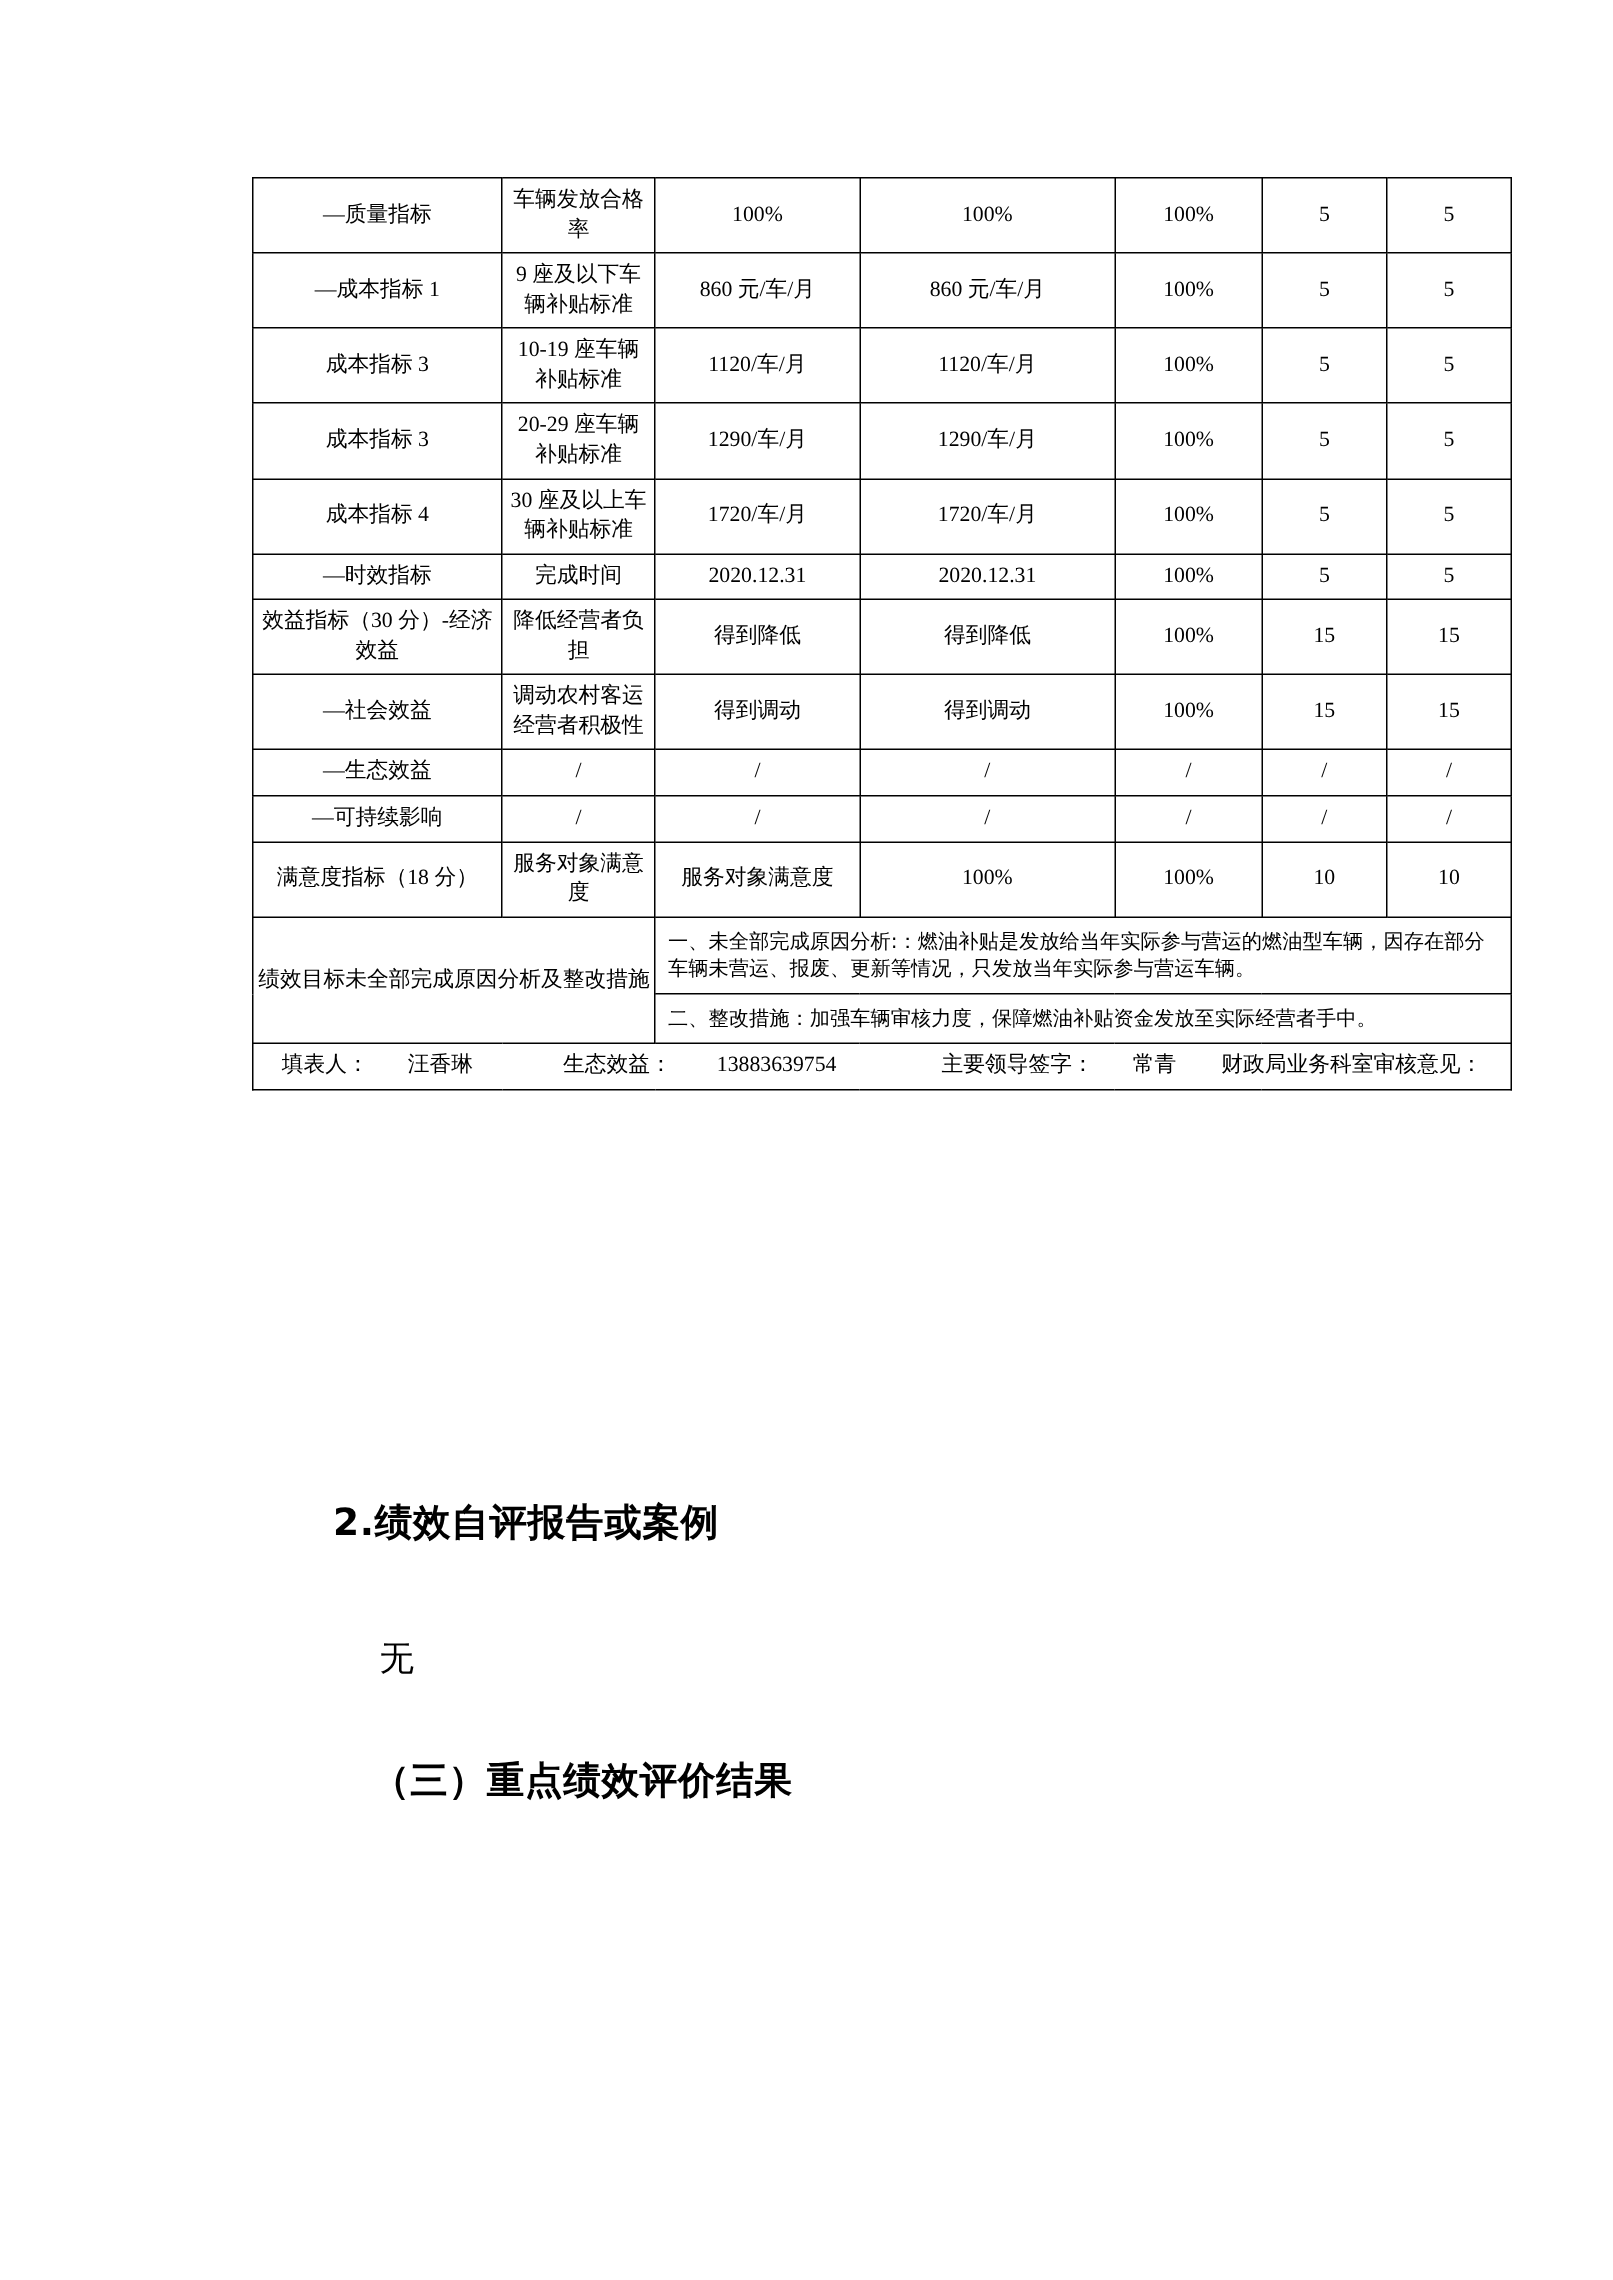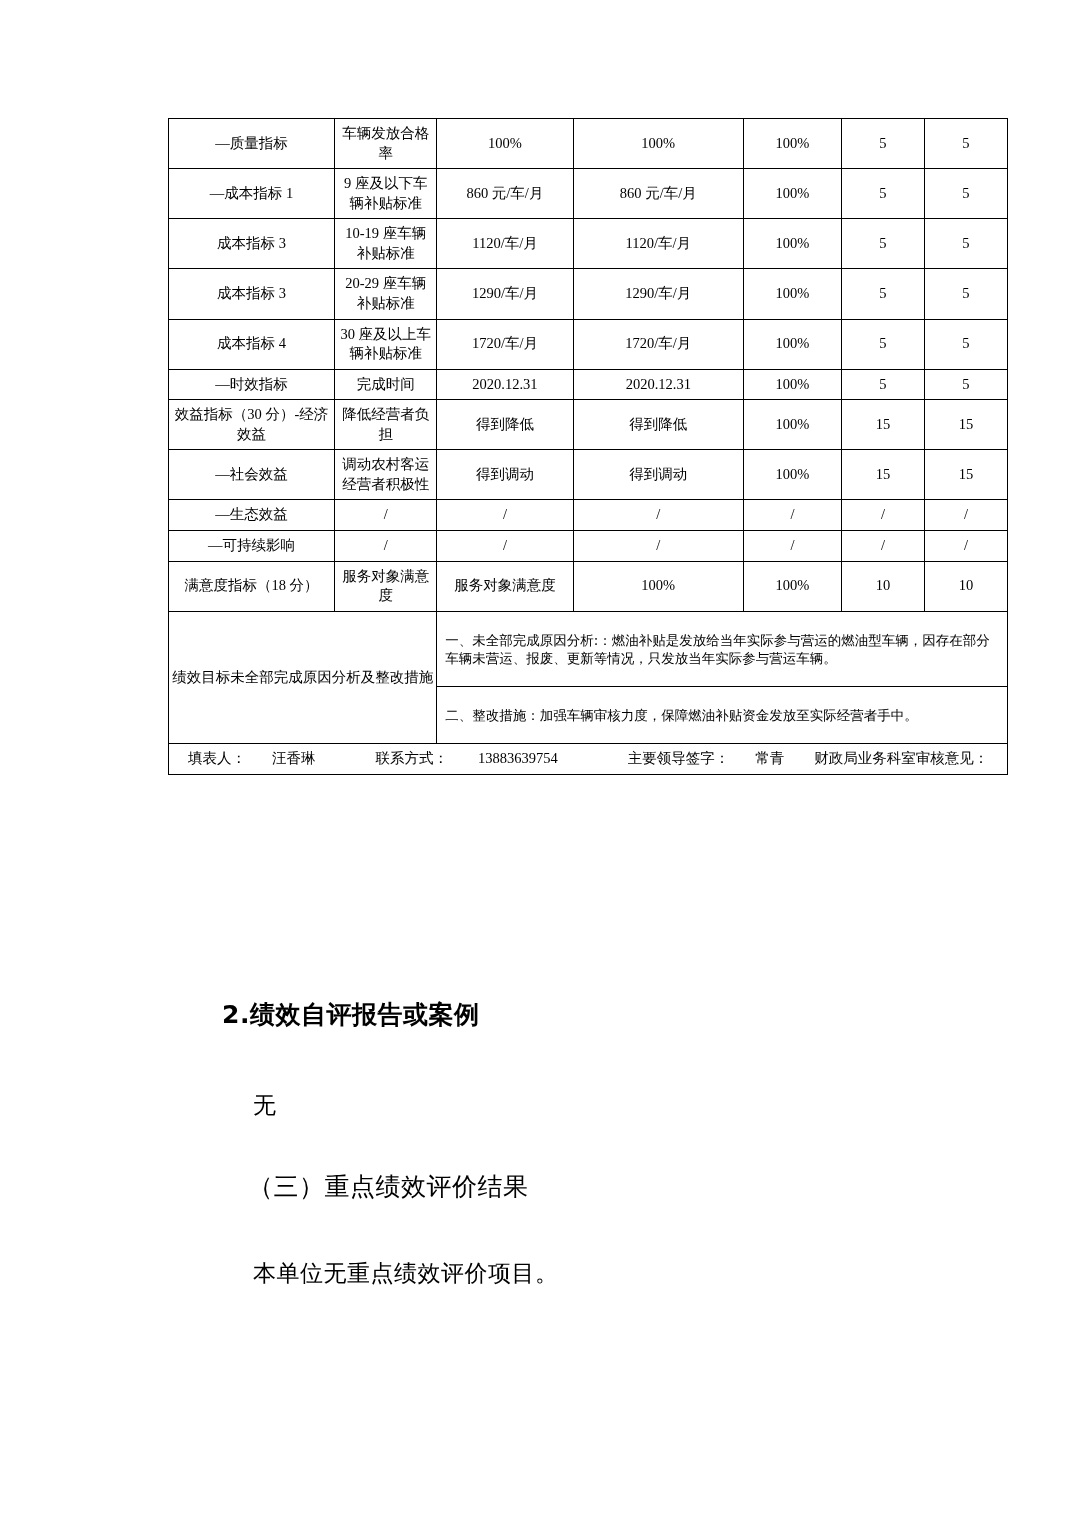--- a/index.html
+++ b/index.html
@@ -53,21 +53,21 @@
 
   td.numfont {
     font-family: "Liberation Serif", serif;
   }
   .reason-label {
     font-size: 14.5px;
     line-height: 1.5;
   }
   .reason-text {
     text-align: left !important;
-    padding: 19px 8px !important;
+    padding: 7px 8px !important;
     font-size: 13.5px;
     line-height: 1.65;
     font-family: "DejaVu Sans", "Liberation Sans", sans-serif;
   }
   .footer-row td {
     text-align: left;
     padding: 8px 10px;
     font-size: 14.5px;
     line-height: 1.7;
   }
@@ -85,21 +85,21 @@
   }
   .h-num {
     left: 222px;
     font-size: 25px;
     font-weight: bold;
     letter-spacing: 0.5px;
   }
   .h-sec {
     left: 248px;
     font-size: 25px;
-    font-weight: normal;
+    font-weight: bold;
     letter-spacing: 0.5px;
   }
   .p-txt {
     left: 253px;
     font-size: 23px;
     letter-spacing: 0.5px;
     font-family: "DejaVu Sans", "Liberation Sans", sans-serif;
   }
   .slash { letter-spacing: 0; }
 </style>
@@ -223,25 +223,24 @@
         <tr>
           <td class="reason-label" rowspan="2" colspan="2">绩效目标未全部完成原因分析及整改措施</td>
           <td class="reason-text" colspan="5">一、未全部完成原因分析:：燃油补贴是发放给当年实际参与营运的燃油型车辆，因存在部分车辆未营运、报废、更新等情况，只发放当年实际参与营运车辆。</td>
         </tr>
         <tr>
           <td class="reason-text" colspan="5">二、整改措施：加强车辆审核力度，保障燃油补贴资金发放至实际经营者手中。</td>
         </tr>
 
         <tr class="footer-row">
           <td colspan="7">
-            <span class="seg">填表人：</span><span class="gap-c"></span><span class="seg">汪香琳</span><span class="gap-a"></span><span class="seg">联系方式：</span><span class="gap-d"></span><span class="seg">13883639754</span><span class="gap-b"></span><span class="seg">主要领导签字：</span><span class="gap-c"></span><span class="seg">常青</span><span class="gap-d"></span><span class="seg">财政局业务科室审核意见：</span>
+            <span class="seg">填表人：</span><span class="gap-c"></span><span class="seg">汪香琳</span><span class="gap-a"></span><span class="seg">生态效益：</span><span class="gap-d"></span><span class="seg">13883639754</span><span class="gap-b"></span><span class="seg">主要领导签字：</span><span class="gap-c"></span><span class="seg">常青</span><span class="gap-d"></span><span class="seg">财政局业务科室审核意见：</span>
           </td>
         </tr>
       </tbody>
     </table>
   </div>
 
   <div class="blk h-num" style="top: 998px;">2.绩效自评报告或案例</div>
   <div class="blk p-txt" style="top: 1090px;">无</div>
   <div class="blk h-sec" style="top: 1170px;">（三）重点绩效评价结果</div>
-  <div class="blk p-txt" style="top: 1258px;">本单位无重点绩效评价项目。</div>
 
 </div>
 
 </body></html>

